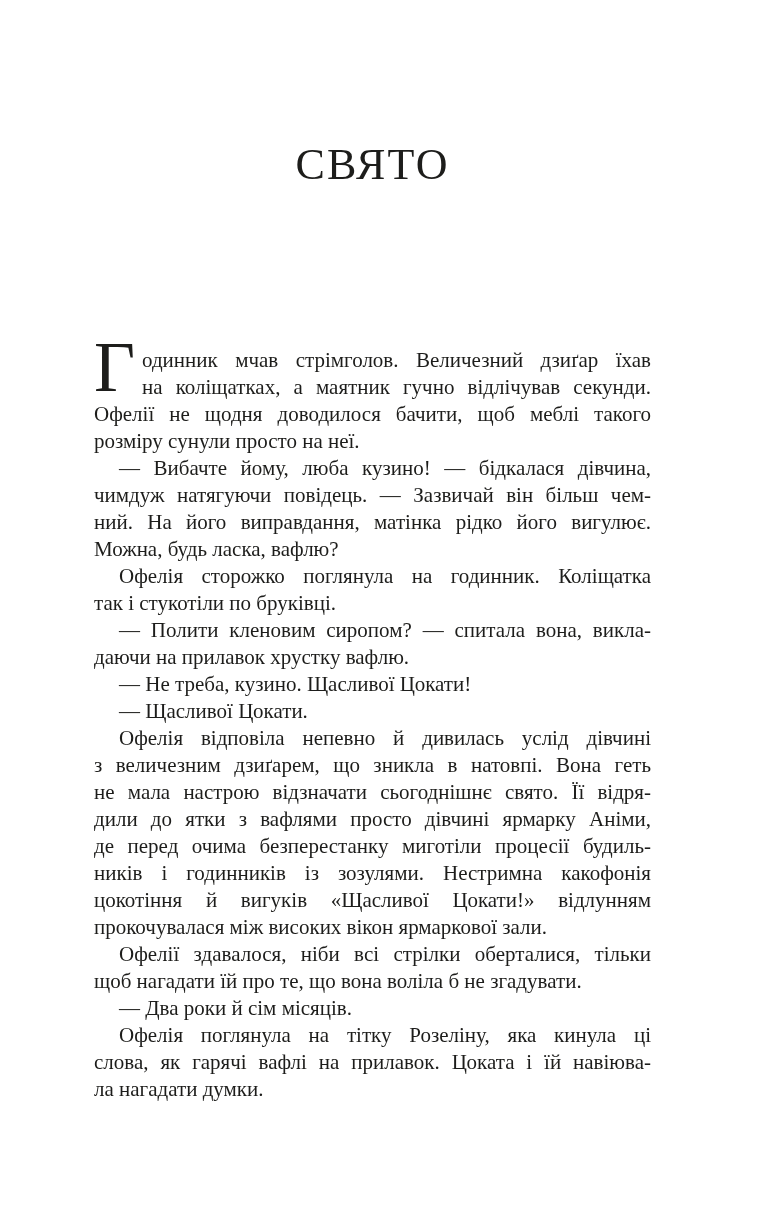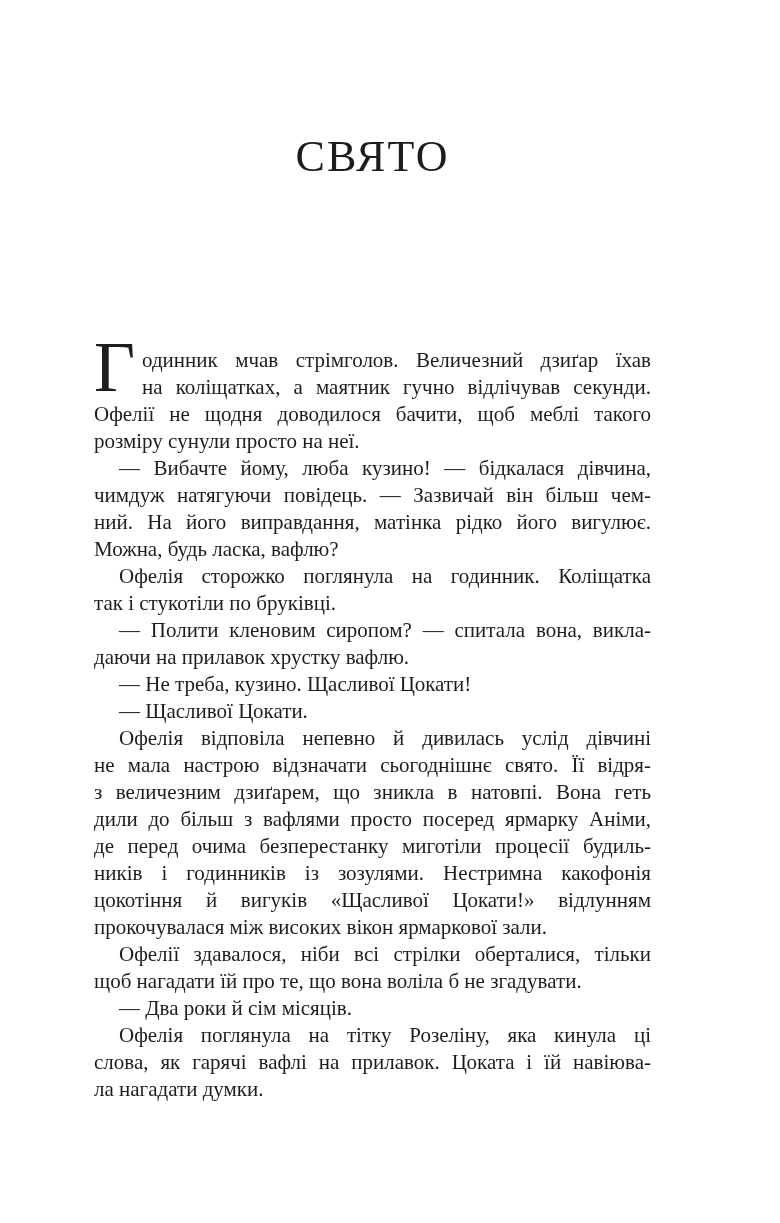--- a/index.html
+++ b/index.html
@@ -11,21 +11,21 @@
     position: relative;
     width: 780px;
     height: 1223px;
     background: #ffffff;
     font-family: "Liberation Serif", "DejaVu Serif", serif;
     color: #1d1d1b;
     overflow: hidden;
   }
   .chapter-title {
     position: absolute;
-    top: 135px;
+    top: 143px;
     left: 94px;
     width: 557px;
     margin: 0;
     text-align: center;
     font-weight: 400;
     font-size: 44px;
     line-height: 1;
     letter-spacing: 2px;
     color: #1d1d1b;
   }
@@ -91,23 +91,23 @@
         <div class="line para-end">даючи на прилавок хрустку вафлю.</div>
       </div>
       <div class="para">
         <div class="line para-end first">— Не треба, кузино. Щасливої Цокати!</div>
       </div>
       <div class="para">
         <div class="line para-end first">— Щасливої Цокати.</div>
       </div>
       <div class="para">
         <div class="line first">Офелія відповіла непевно й дивилась услід дівчині</div>
+        <div class="line">з величезним дзиґарем, що зникла в натовпі. Вона геть</div>
         <div class="line">не мала настрою відзначати сьогоднішнє свято. Її відря-</div>
-        <div class="line">з величезним дзиґарем, що зникла в натовпі. Вона геть</div>
-        <div class="line">дили до більш з вафлями просто посеред ярмарку Аніми,</div>
+        <div class="line">дили до ятки з вафлями просто дівчині ярмарку Аніми,</div>
         <div class="line">де перед очима безперестанку миготіли процесії будиль-</div>
         <div class="line">ників і годинників із зозулями. Нестримна какофонія</div>
         <div class="line">цокотіння й вигуків «Щасливої Цокати!» відлунням</div>
         <div class="line para-end">прокочувалася між високих вікон ярмаркової зали.</div>
       </div>
       <div class="para">
         <div class="line first">Офелії здавалося, ніби всі стрілки оберталися, тільки</div>
         <div class="line para-end">щоб нагадати їй про те, що вона воліла б не згадувати.</div>
       </div>
       <div class="para">

